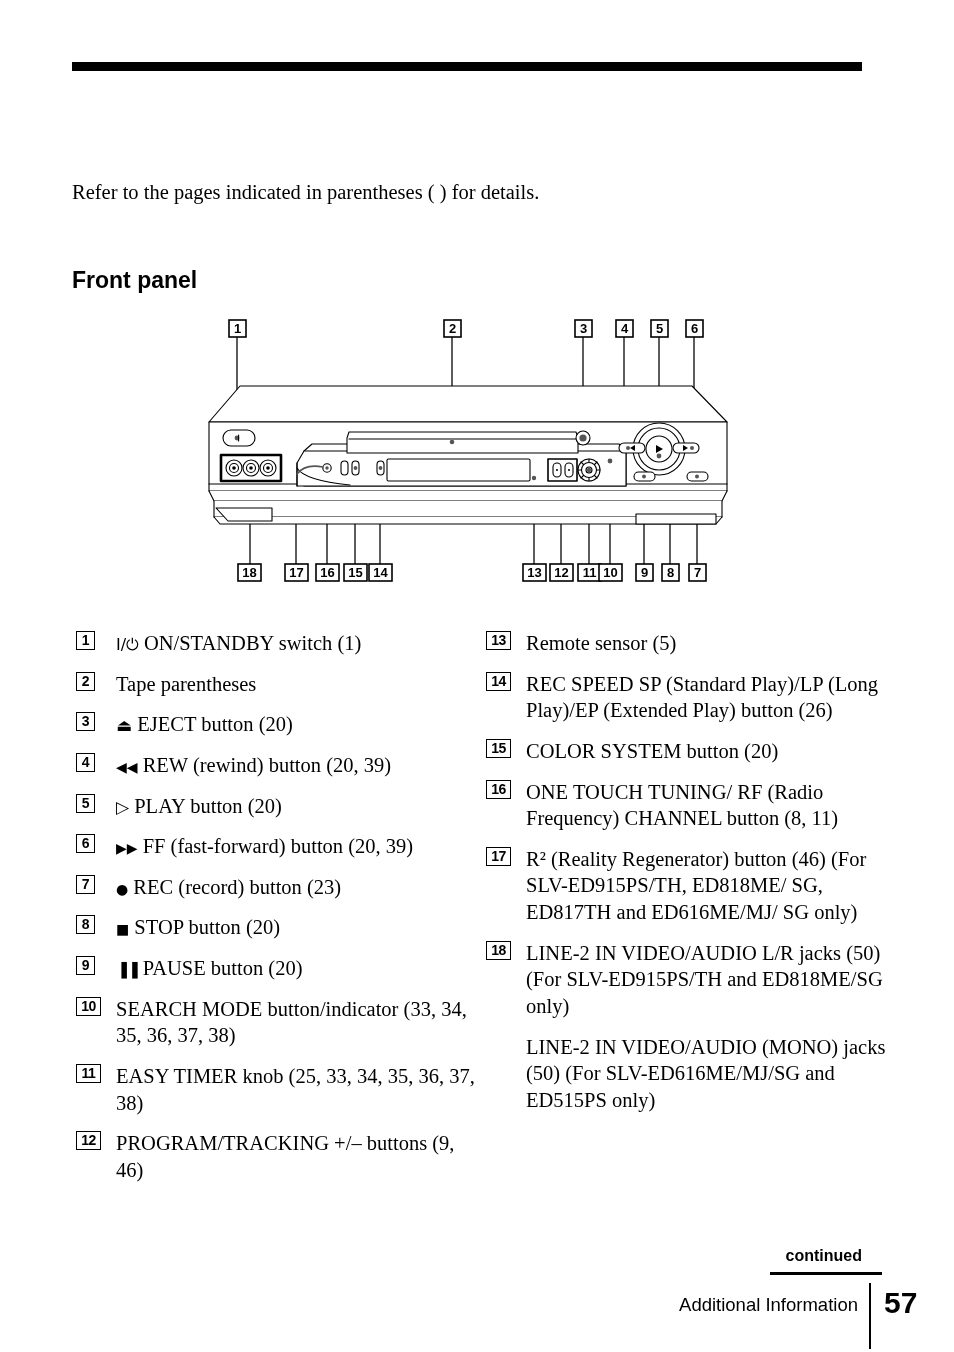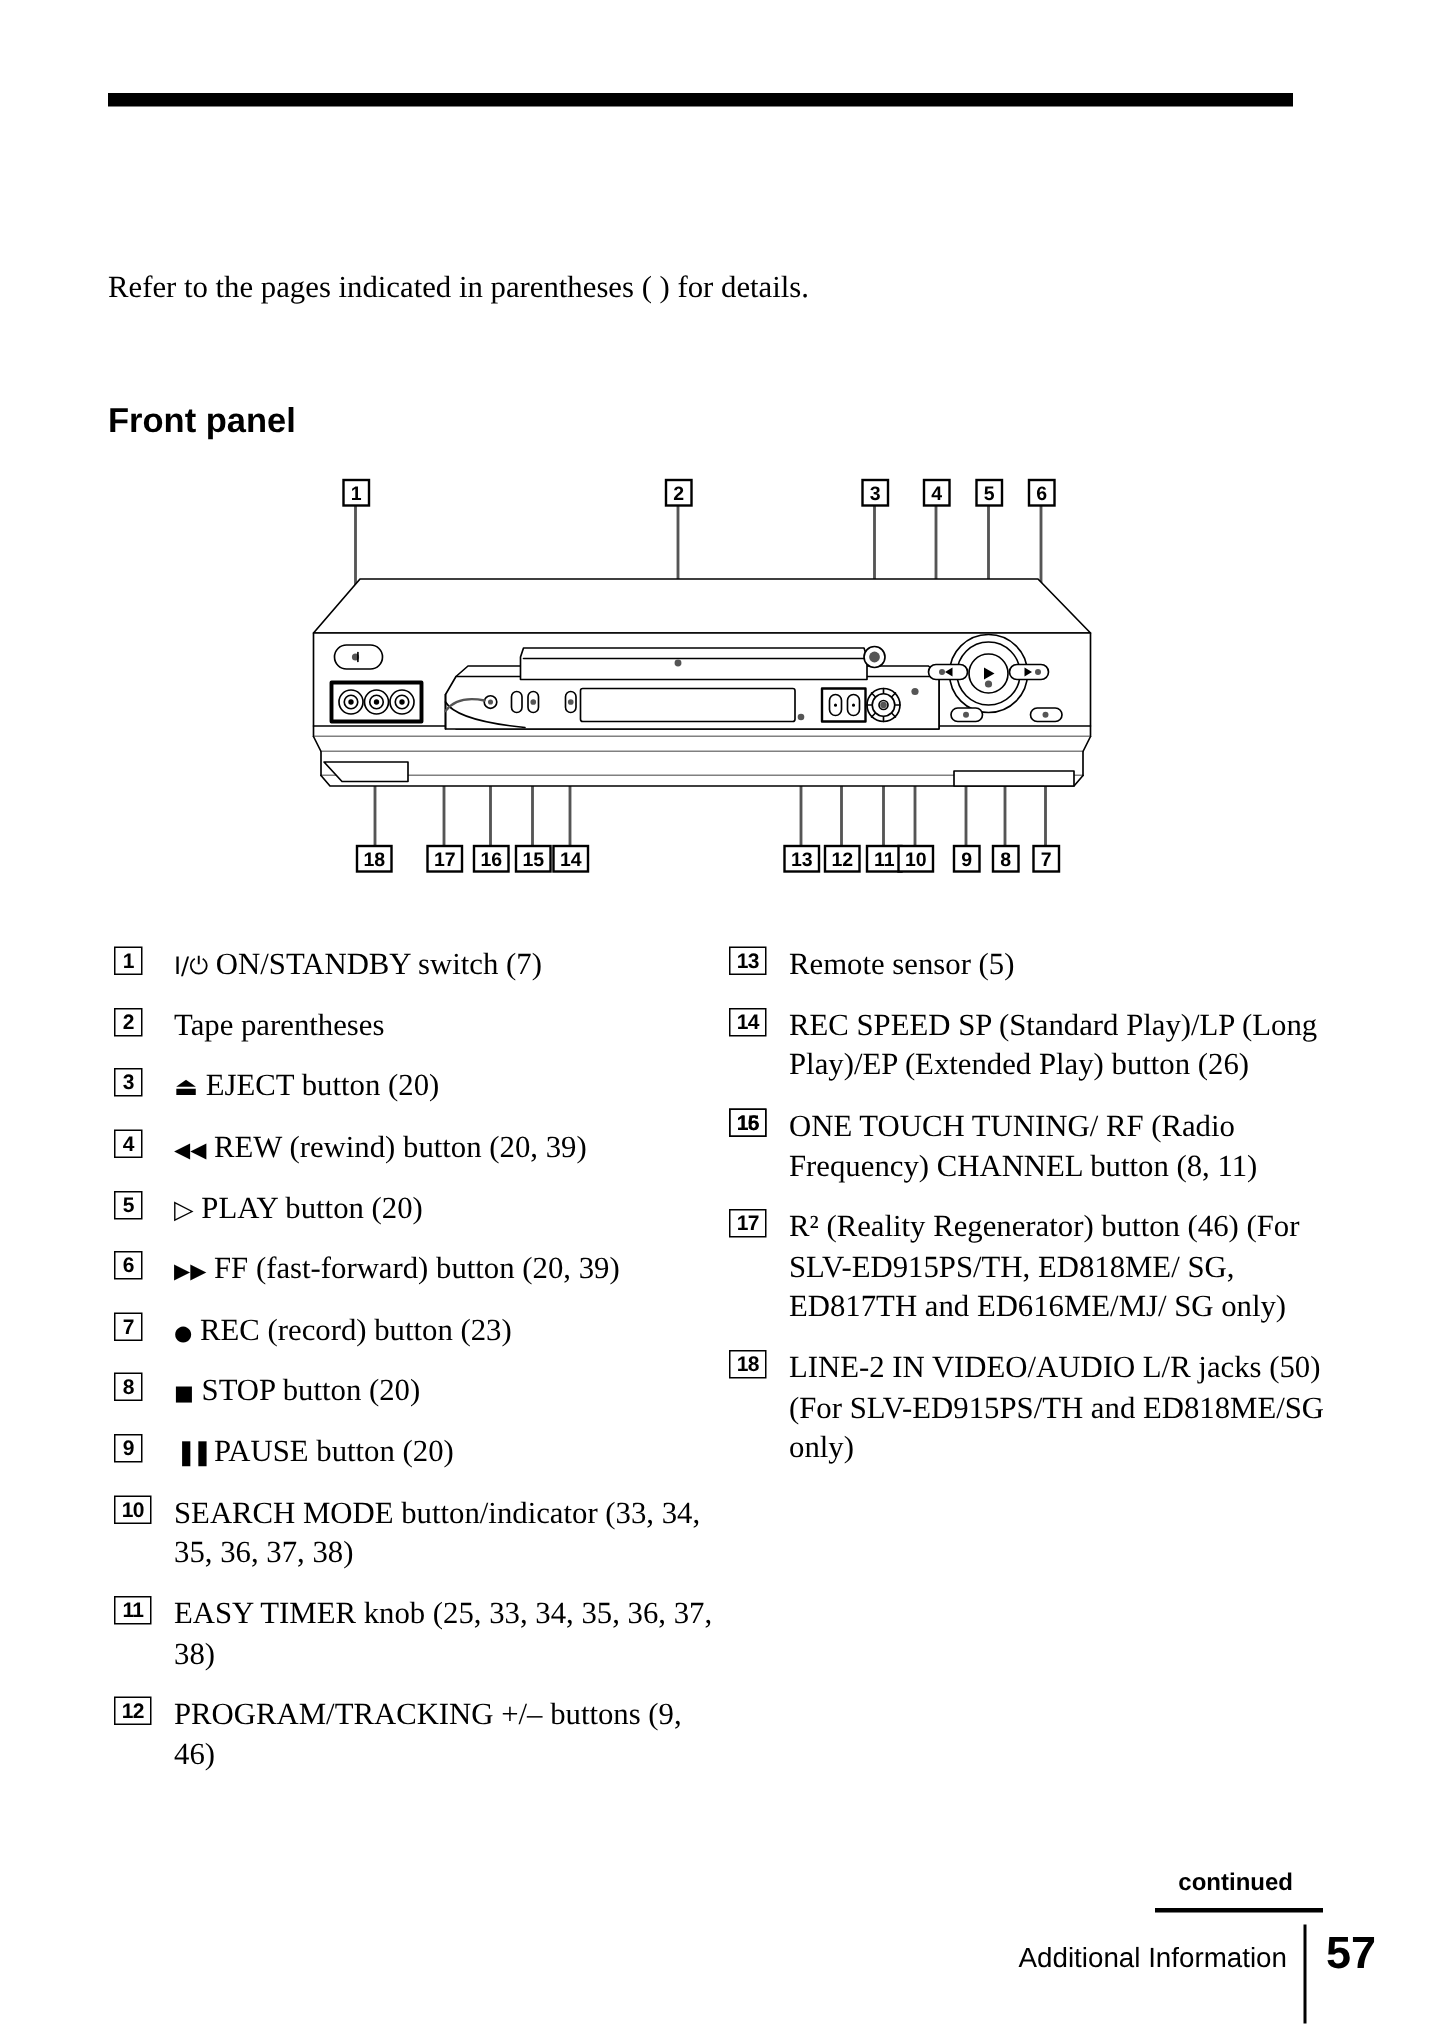--- a/index.html
+++ b/index.html
@@ -310,21 +310,21 @@
           <text x="497.5" y="259">7</text>
         </g>
       </g>
     </svg>
   </div>
 
   <div class="col col-left">
 
     <div class="item">
       <span class="num">1</span>
-      <span class="body"><span class="glyph-pow">I/⏻</span><span> ON/STANDBY switch (7)</span></span>
+      <span class="body"><span class="glyph-pow">I/⏻</span><span> ON/STANDBY switch (1)</span></span>
     </div>
 
     <div class="item">
       <span class="num">2</span>
       <span class="body"><span>Tape parentheses</span></span>
     </div>
 
     <div class="item">
       <span class="num">3</span>
       <span class="body"><span class="glyph">⏏</span><span> EJECT button (20)</span></span>
@@ -384,36 +384,38 @@
       <span class="body">Remote sensor (5)</span>
     </div>
 
     <div class="item">
       <span class="num wide">14</span>
       <span class="body">REC SPEED SP (Standard Play)/LP (Long Play)/EP (Extended Play) button (26)</span>
     </div>
 
     <div class="item">
       <span class="num wide">15</span>
+      <span class="body">COLOR SYSTEM button (20)</span>
     </div>
 
     <div class="item">
       <span class="num wide">16</span>
       <span class="body">ONE TOUCH TUNING/ RF (Radio Frequency) CHANNEL button (8, 11)</span>
     </div>
 
     <div class="item">
       <span class="num wide">17</span>
       <span class="body">R² (Reality Regenerator) button (46) (For SLV-ED915PS/TH, ED818ME/ SG, ED817TH and ED616ME/MJ/ SG only)</span>
     </div>
 
     <div class="item">
       <span class="num wide">18</span>
       <span class="body">
         <span class="para">LINE-2 IN VIDEO/AUDIO L/R jacks (50) (For SLV-ED915PS/TH and ED818ME/SG only)</span>
+        <span class="para">LINE-2 IN VIDEO/AUDIO (MONO) jacks (50) (For SLV-ED616ME/MJ/SG and ED515PS only)</span>
       </span>
     </div>
 
   </div>
 
   <div class="continued">continued</div>
   <div class="continued-rule"></div>
   <div class="foot-label">Additional Information</div>
   <div class="foot-divider"></div>
   <div class="foot-pageno">57</div>

